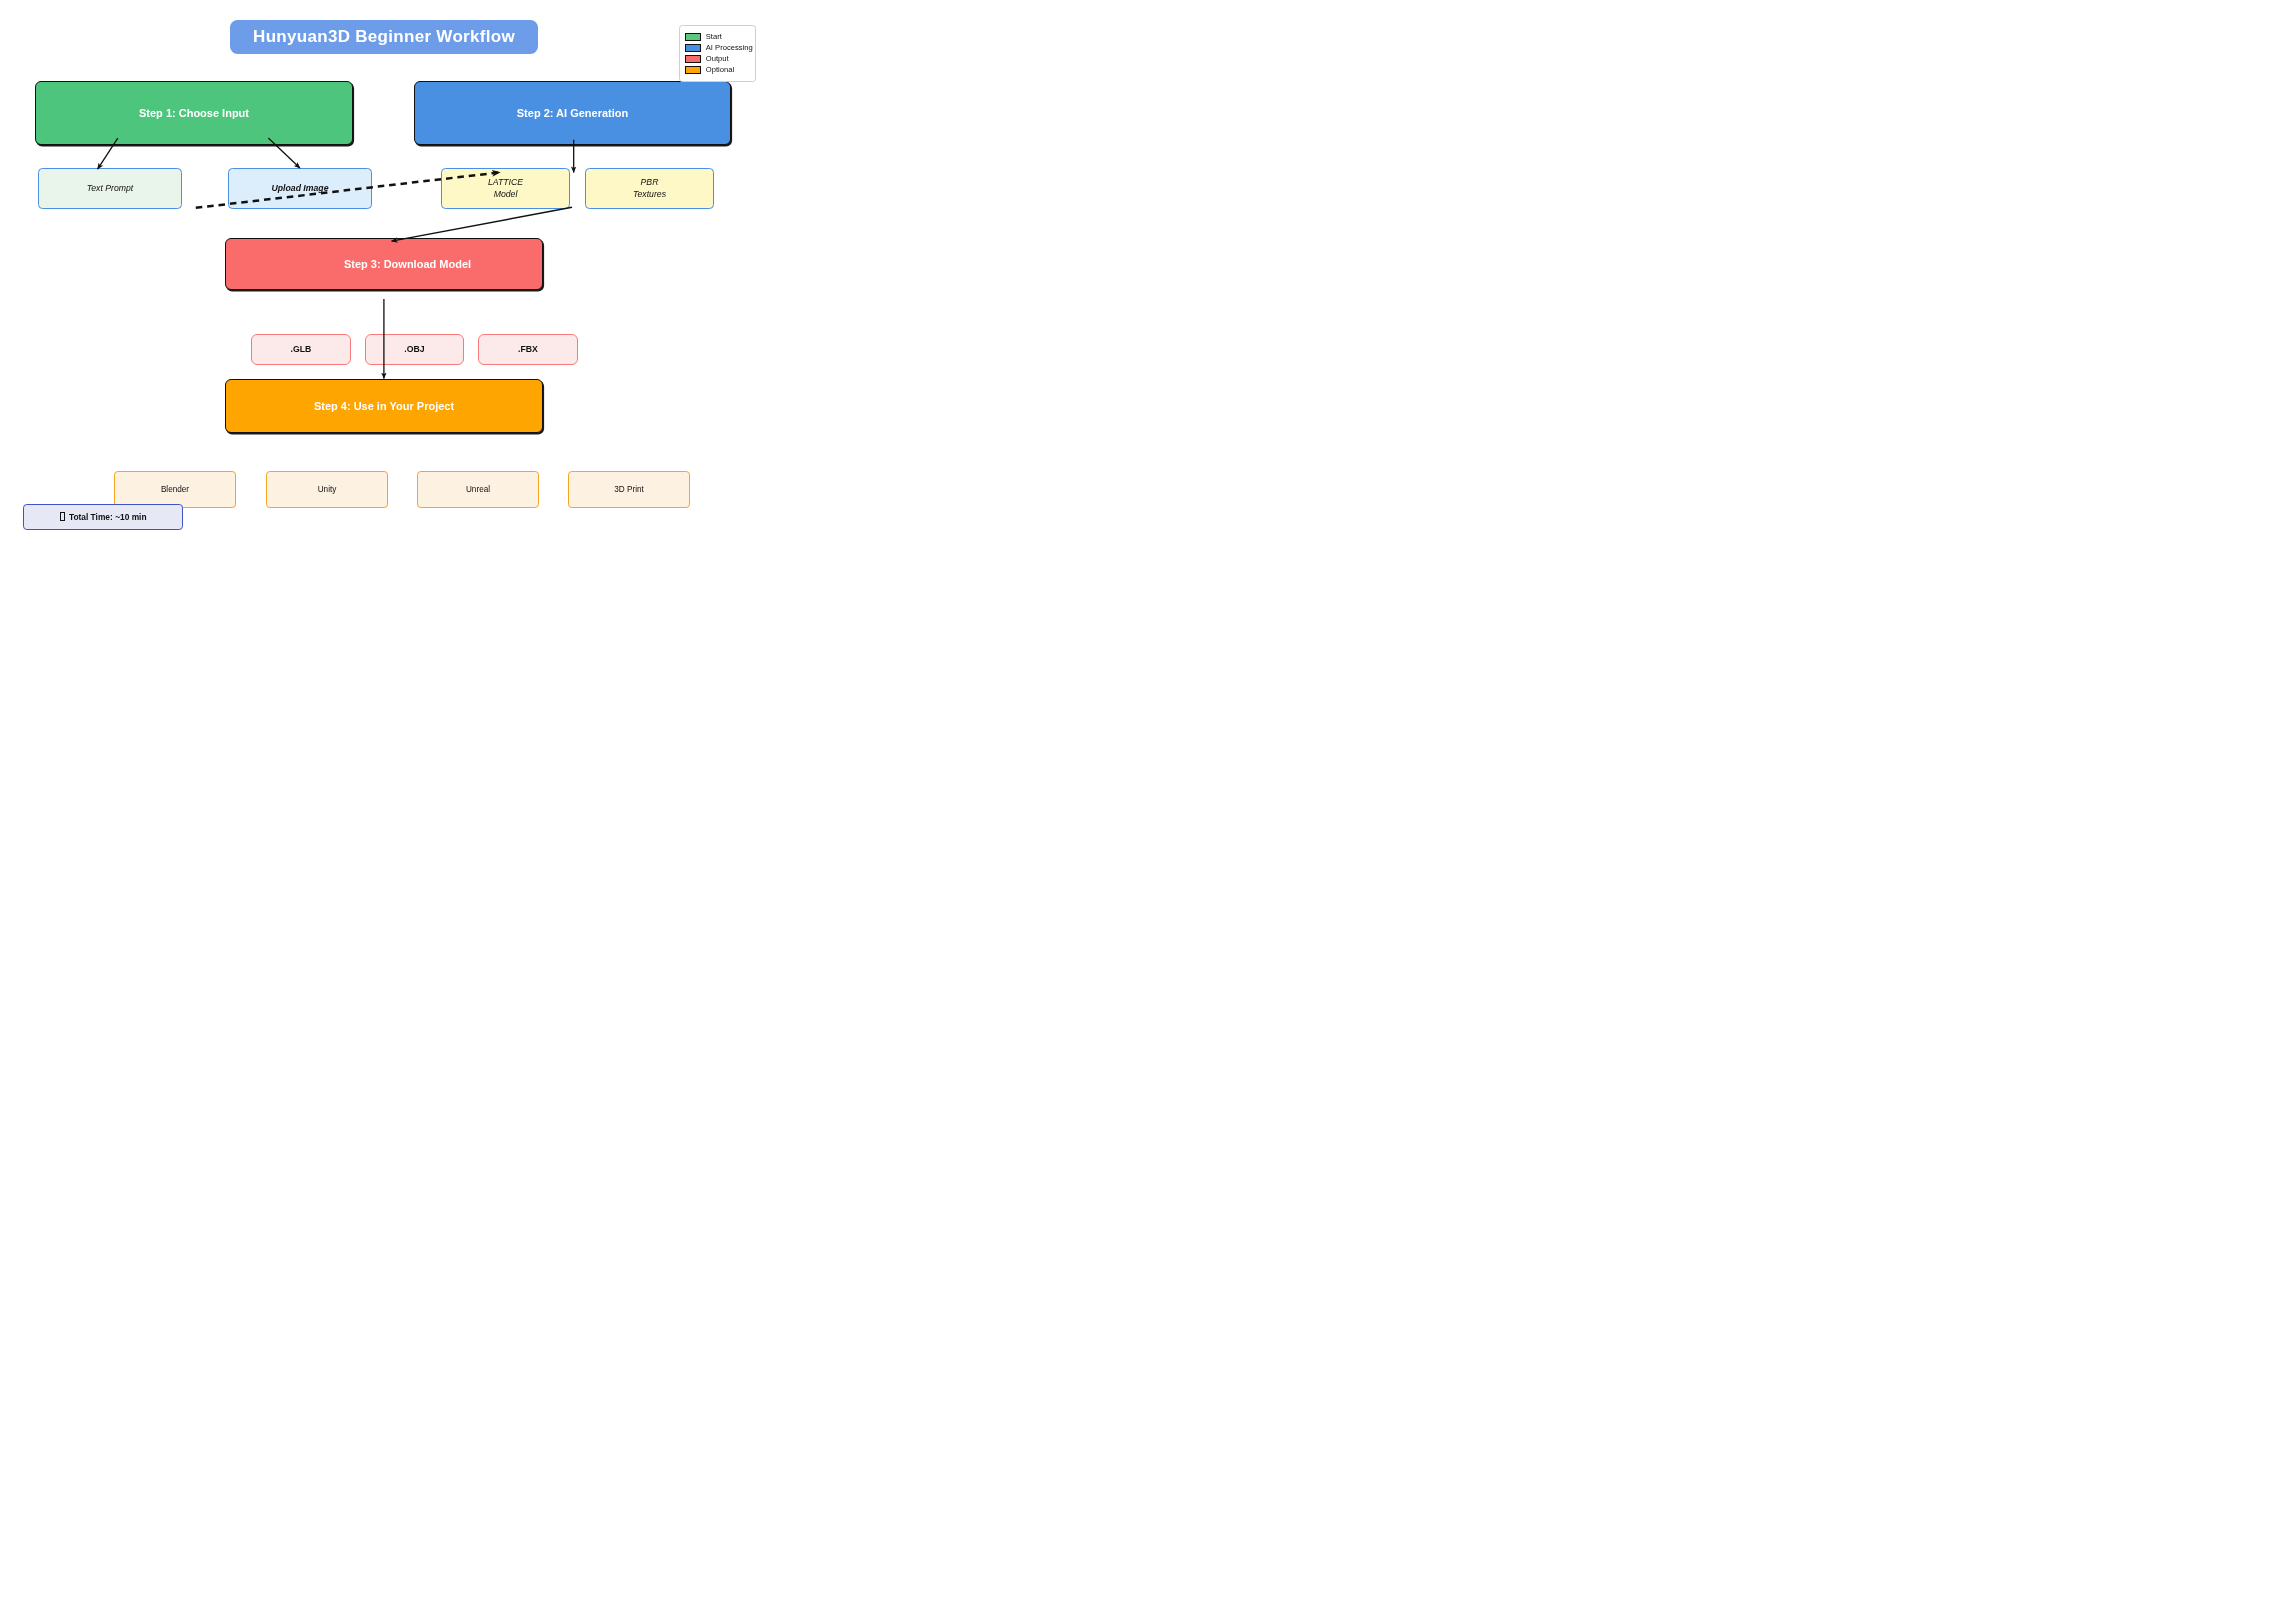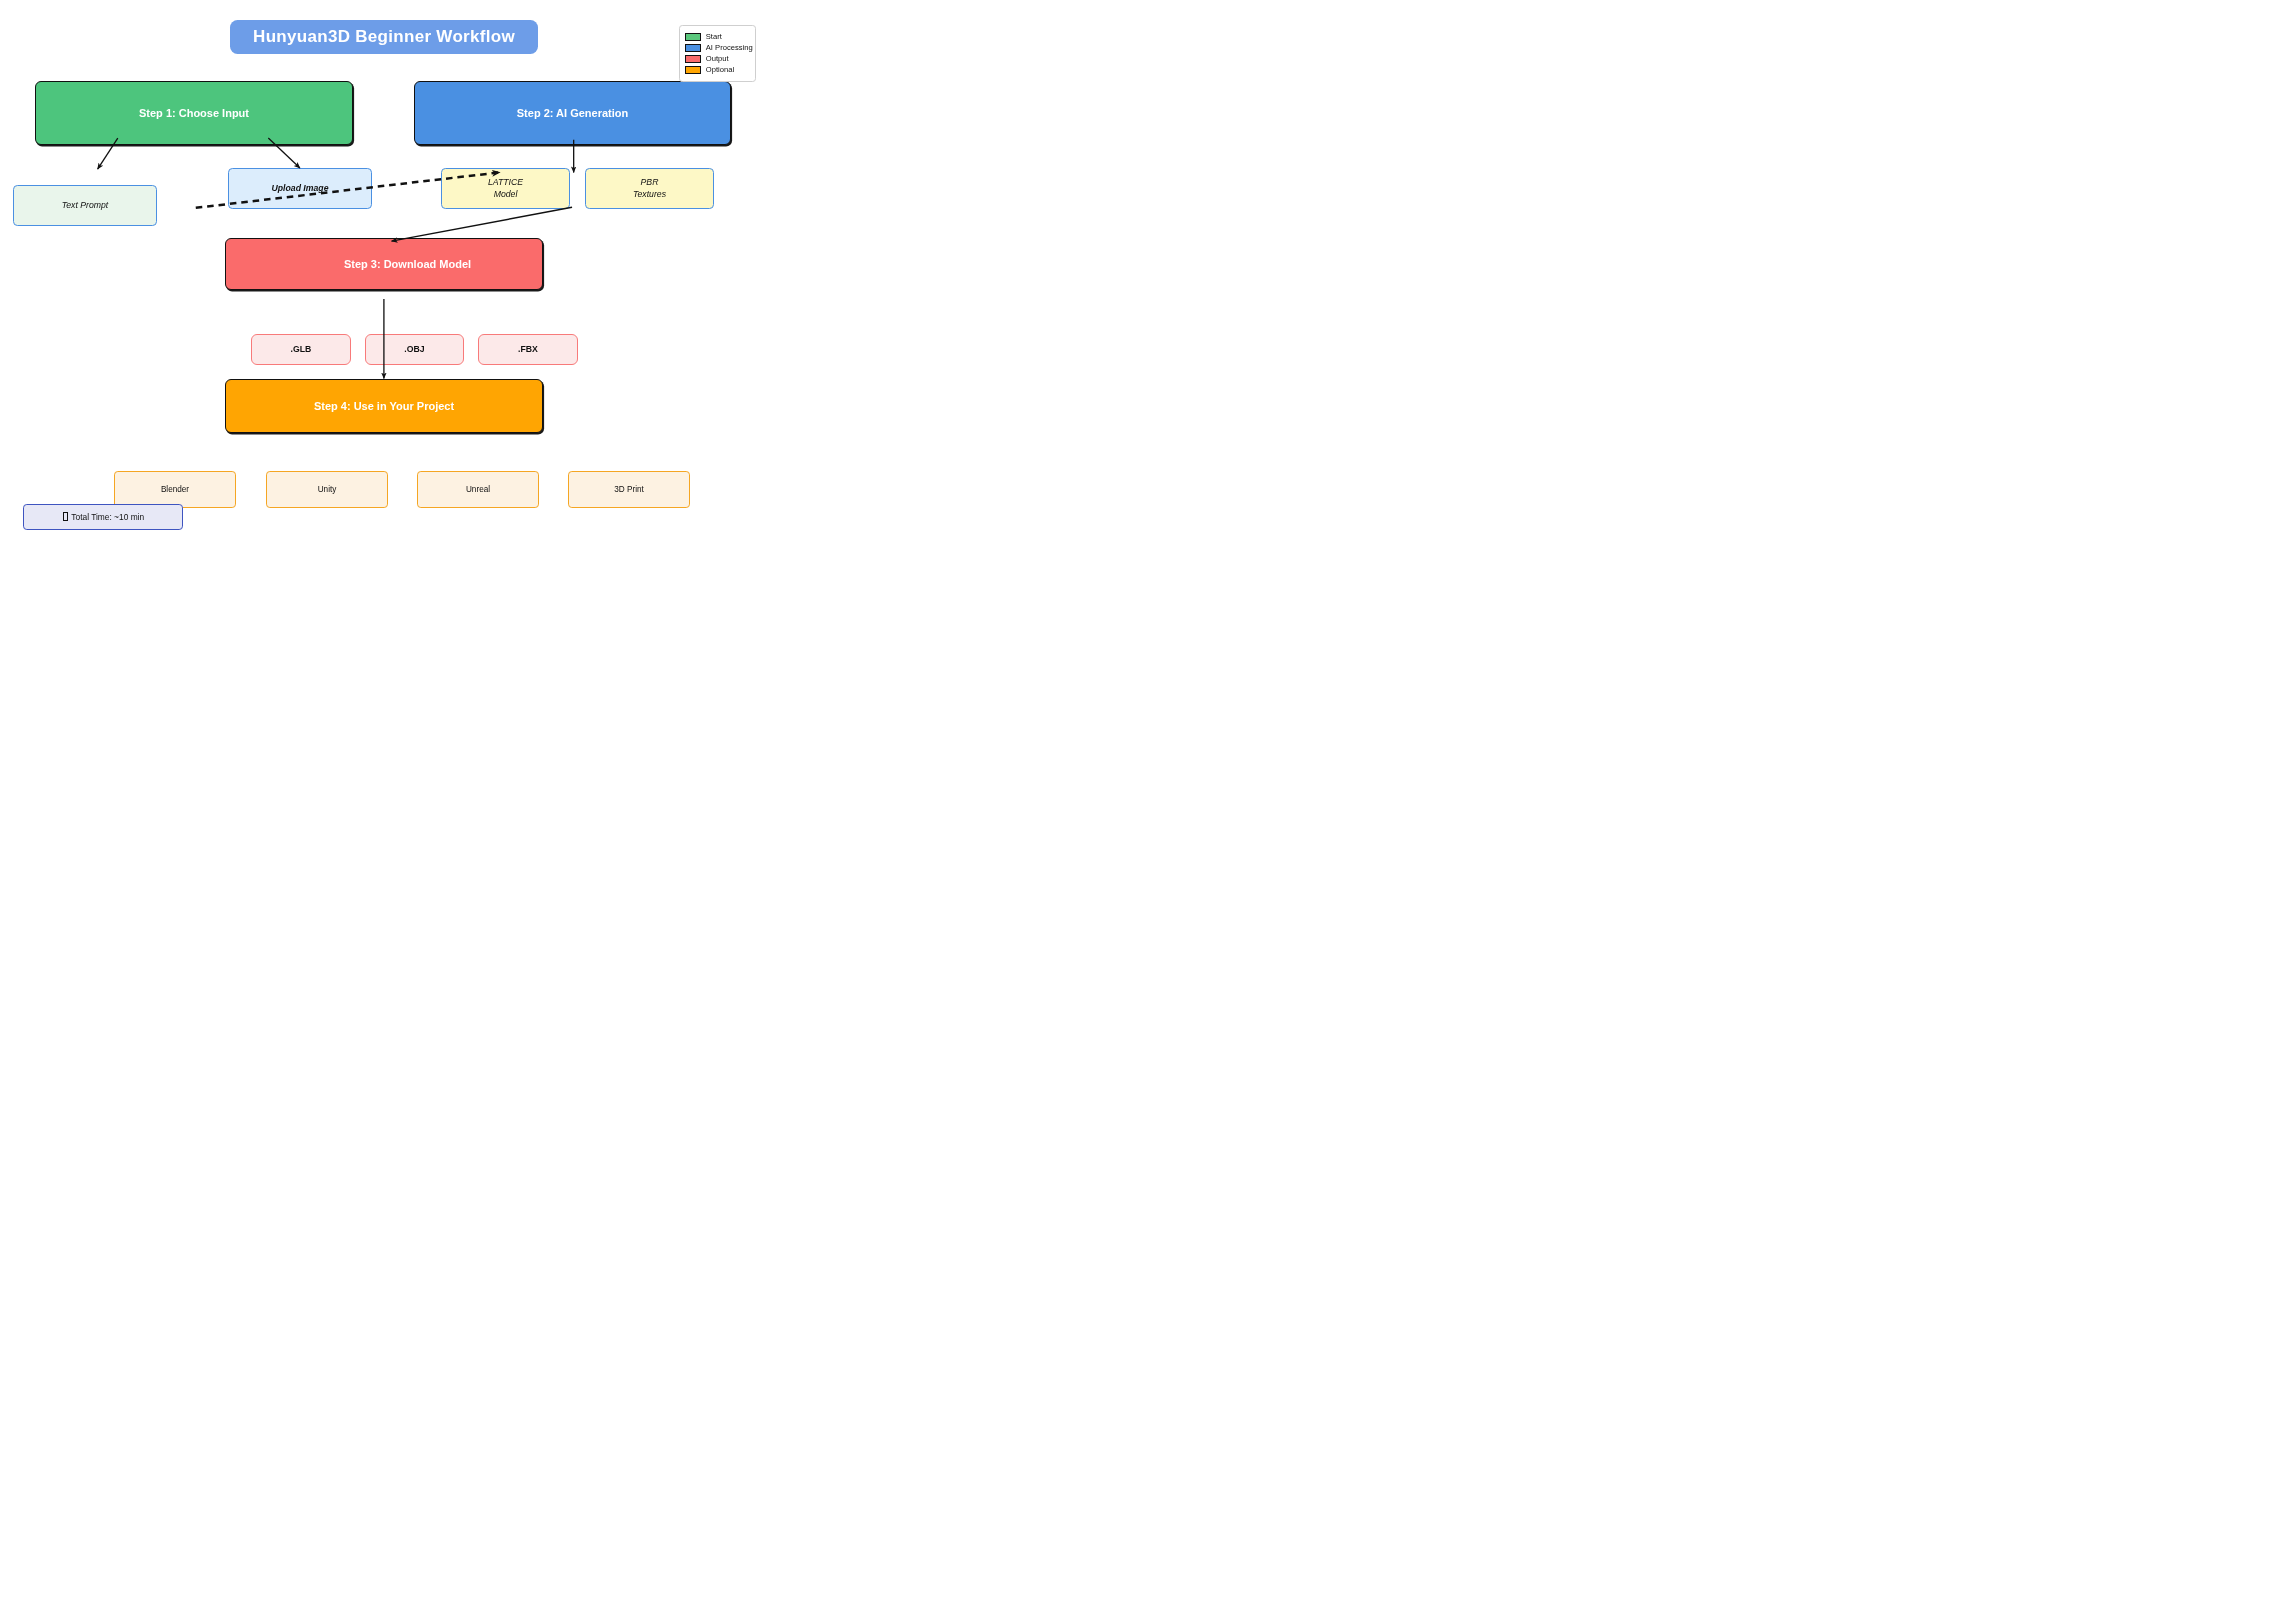--- a/index.html
+++ b/index.html
@@ -14,21 +14,21 @@
   .step{border:1.4px solid #111;border-radius:6px;color:#fff;font-weight:bold;font-size:11px;
         box-shadow:1.1px 1.6px 0 rgba(0,0,0,0.9);}
 
   .sub{border:1.1px solid #4A90E2;border-radius:4.4px;font-style:italic;font-size:8.7px;
        flex-direction:column;line-height:1.32;}
 
   .fmt{border:1.1px solid #F87A7A;border-radius:6px;font-weight:bold;font-size:8.7px;background:#FCE9E9;}
 
   .app{border:1.1px solid #F5A623;border-radius:3.8px;font-size:8.2px;background:#FDF2E2;}
 
-  .total{border:1.4px solid #3E54C0;border-radius:3.8px;font-weight:normal;font-size:8.4px;
+  .total{border:1.4px solid #3E54C0;border-radius:3.8px;font-weight:bold;font-size:8.4px;
          background:#E7E8F6;z-index:4;}
   .tofu{display:inline-block;width:4.9px;height:9.3px;border:0.9px solid #111;margin-right:3.8px;
         vertical-align:-1.6px;box-sizing:border-box;}
 
   .legend{position:absolute;left:679px;top:25px;width:77px;box-sizing:border-box;
           background:#fff;border:1.1px solid #CFCFCF;border-radius:3.3px;padding:4.9px 5.4px;z-index:2;}
   .legend-row{display:flex;align-items:center;margin:1.6px 0;}
   .legend-swatch{width:14px;height:6.5px;border:1.1px solid #111;margin-right:4.4px;flex:0 0 auto;}
   .legend-label{font-size:7.6px;line-height:9.3px;white-space:nowrap;}
 
@@ -61,21 +61,21 @@
   </div>
 
   <div class="node step" style="left: 35px; top: 81px; width: 318px; height: 64px; background-color: rgb(77, 197, 125);">Step 1: Choose Input</div>
 
   <div class="node step" style="left: 414px; top: 81px; width: 317px; height: 64px; background-color: rgb(74, 144, 226);">Step 2: AI Generation</div>
 
   <div class="node step" style="left: 225px; top: 238px; width: 318px; height: 52px; background-color: rgb(250, 107, 107); padding-left: 47px;">Step 3: Download Model</div>
 
   <div class="node step" style="left: 225px; top: 379px; width: 318px; height: 54px; background-color: rgb(255, 165, 2);">Step 4: Use in Your Project</div>
 
-  <div class="node sub" style="left: 13px; top: 168px; width: 144px; height: 41px; background-color: rgb(233, 245, 235); margin-top: 17px;">Text Prompt</div>
+  <div class="node sub" style="left: 38px; top: 168px; width: 144px; height: 41px; background-color: rgb(233, 245, 235);">Text Prompt</div>
 
   <div class="node sub" style="left: 228px; top: 168px; width: 144px; height: 41px; background-color: rgb(220, 237, 252); font-weight: bold;">Upload Image</div>
 
   <div class="node sub" style="left: 441px; top: 168px; width: 129px; height: 41px; background-color: rgb(253, 248, 198);">
     <span>LATTICE</span>
     <span>Model</span>
   </div>
 
   <div class="node sub" style="left: 585px; top: 168px; width: 129px; height: 41px; background-color: rgb(253, 248, 198);">
     <span>PBR</span>

